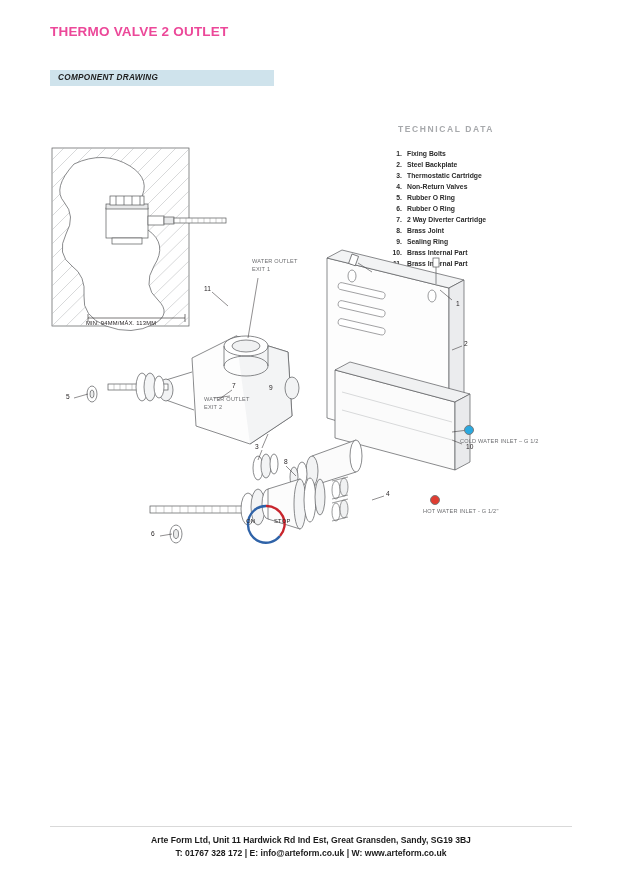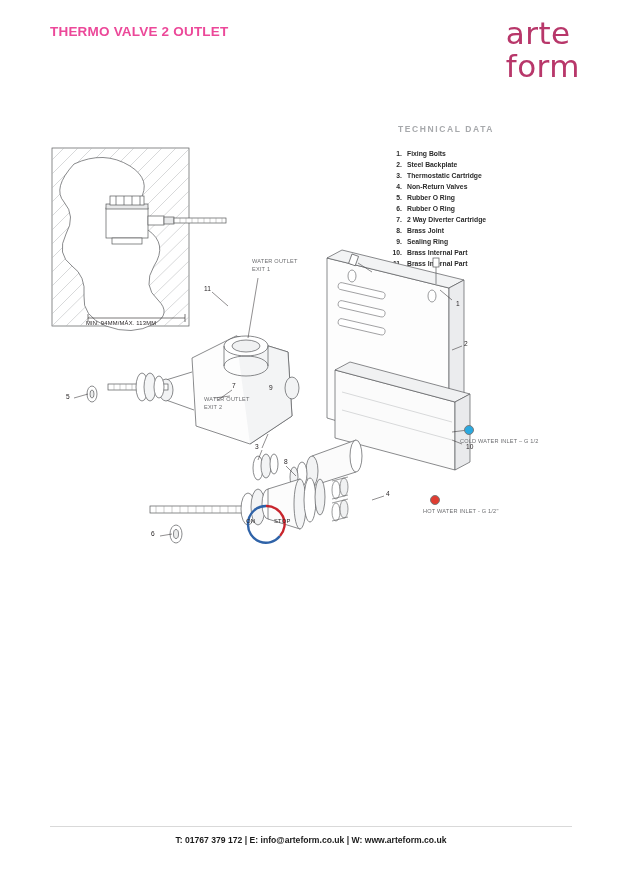--- a/index.html
+++ b/index.html
@@ -152,25 +152,24 @@
     line-height: 1.55;
   }
 </style>
 </head>
 <body>
 
 <div class="page">
 
   <div class="doc-title">THERMO VALVE 2 OUTLET</div>
 
-  <div class="logo">
-    <div class="arte">arte</div>
-    <div class="form">form</div>
+
+  <div class="section-band">
+    <span>COMPONENT DRAWING</span>
   </div>
-
 
   <div class="tech-title">TECHNICAL DATA</div>
   <div class="tech-list">
     <div class="row">
         <span class="num">1.</span>
         <span class="lbl">Fixing Bolts</span>
       </div>
     <div class="row">
         <span class="num">2.</span>
         <span class="lbl">Steel Backplate</span>
@@ -445,16 +444,17 @@
     <div class="num-label" style="left:151px; top:430px;">6</div>
     <div class="num-label" style="left:232px; top:282px;">7</div>
     <div class="num-label" style="left:284px; top:358px;">8</div>
     <div class="num-label" style="left:269px; top:284px;">9</div>
     <div class="num-label" style="left:466px; top:343px;">10</div>
     <div class="num-label" style="left:204px; top:185px;">11</div>
   </div>
 
   <div class="footer-rule"></div>
   <div class="footer">
-    <div>T: 01767 379 172 | E: info@arteform.co.uk | W: www.arteform.co.uk</div>
+    <div>Arte Form Ltd, Unit 11 Hardwick Rd Ind Est, Great Gransden, Sandy, SG19 3BJ</div>
+    <div>T: 01767 328 172 | E: info@arteform.co.uk | W: www.arteform.co.uk</div>
   </div>
 
 </div>
 
 </body></html>

